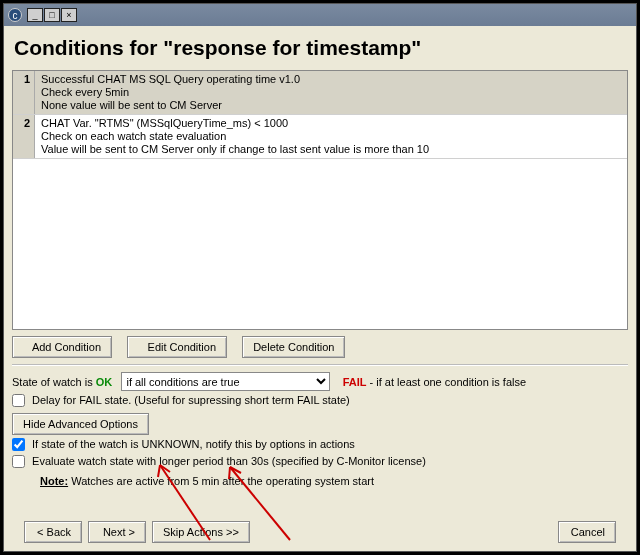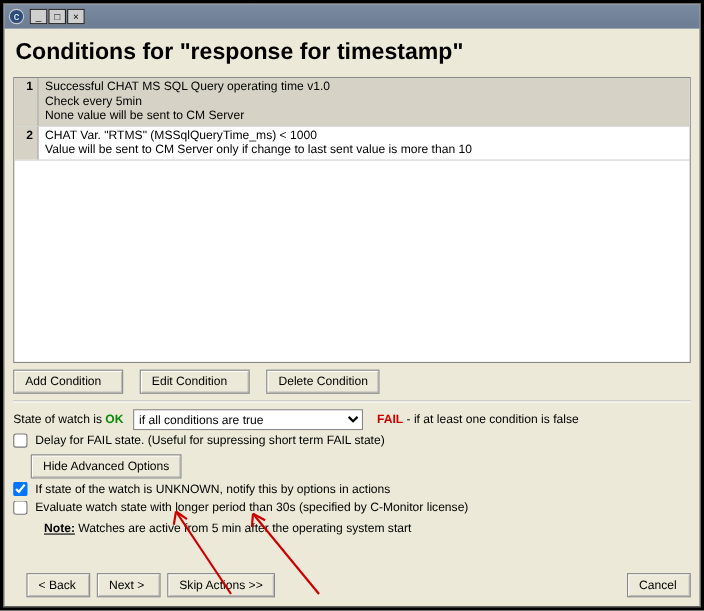--- a/index.html
+++ b/index.html
@@ -90,21 +90,21 @@
   .btnrow { margin-top: 6px; }
   .wbtn {
     display: inline-block;
     min-width: 100px;
     height: 22px;
     background: #ece9d8;
     border: 1px solid #888;
     box-shadow: inset 1px 1px #fff, inset -1px -1px #bbb;
     font-family: Tahoma, Arial;
     font-size: 11px;
-    text-align: left;
+    text-align: right;
     line-height: 20px;
     padding: 0 10px;
     margin-right: 12px;
   }
   .wbtn.small { min-width: 58px; margin-right: 6px; }
 
   .sep { border-top: 1px solid #bbb; border-bottom: 1px solid #fff; margin: 6px 0; height:0; }
 
   .line { margin: 3px 0; }
   .ok { color: #0a8a0a; font-weight: bold; }
@@ -159,20 +159,21 @@
         <div class="body">
           <div>Successful CHAT MS SQL Query operating time v1.0</div>
           <div>Check every 5min</div>
           <div>None value will be sent to CM Server</div>
         </div>
       </div>
       <div class="cond-row">
         <div class="idx">2</div>
         <div class="body">
           <div>CHAT Var. "RTMS" (MSSqlQueryTime_ms) &lt; 1000</div>
+          <div>Check on each watch state evaluation</div>
           <div>Value will be sent to CM Server only if change to last sent value is more than 10</div>
         </div>
       </div>
     </div>
 
     <div class="btnrow">
       <span class="wbtn">Add Condition</span>
       <span class="wbtn">Edit Condition</span>
       <span class="wbtn">Delete Condition</span>
     </div>
@@ -191,21 +192,21 @@
       <span> - if at least one condition is false</span>
     </div>
 
     <div class="line">
       <label>
         <input type="checkbox" style="">
         <span>Delay for FAIL state. (Useful for supressing short term FAIL state)</span>
       </label>
     </div>
 
-    <div class="line" style="margin-top:5px;margin-left:16px;">
+    <div class="line" style="margin-top:5px;">
       <span class="wbtn" style="min-width:130px">Hide Advanced Options</span>
     </div>
 
     <div class="line" style="margin-top:0;">
       <label>
         <input type="checkbox" checked="" style="">
         <span>If state of the watch is UNKNOWN, notify this by options in actions</span>
       </label>
     </div>
 
@@ -219,21 +220,21 @@
     <div class="note">
       <span class="u">Note:</span>
       <span> Watches are active from 5 min after the operating system start</span>
     </div>
 
     <div class="bottom-btns">
       <span class="wbtn small">&lt; Back</span>
       <span class="wbtn small">Next &gt;</span>
       <span class="wbtn" style="min-width:90px">Skip Actions &gt;&gt;</span>
       <span class="spacer"></span>
-      <span class="wbtn small" style="margin-right:0">Cancel</span>
+      <span class="wbtn small" style="margin-right:12px">Cancel</span>
     </div>
 
   </div>
 </div>
 
 <div class="arrow" style="left:155px; top:455px;">
   <svg width="60" height="90">
       <g stroke="#cc0000" stroke-width="2" fill="none">
     <path d="M55 85 L5 10"></path>
     <path d="M5 10 L3 22 M5 10 L15 17" fill="#cc0000" stroke="#cc0000"></path>

